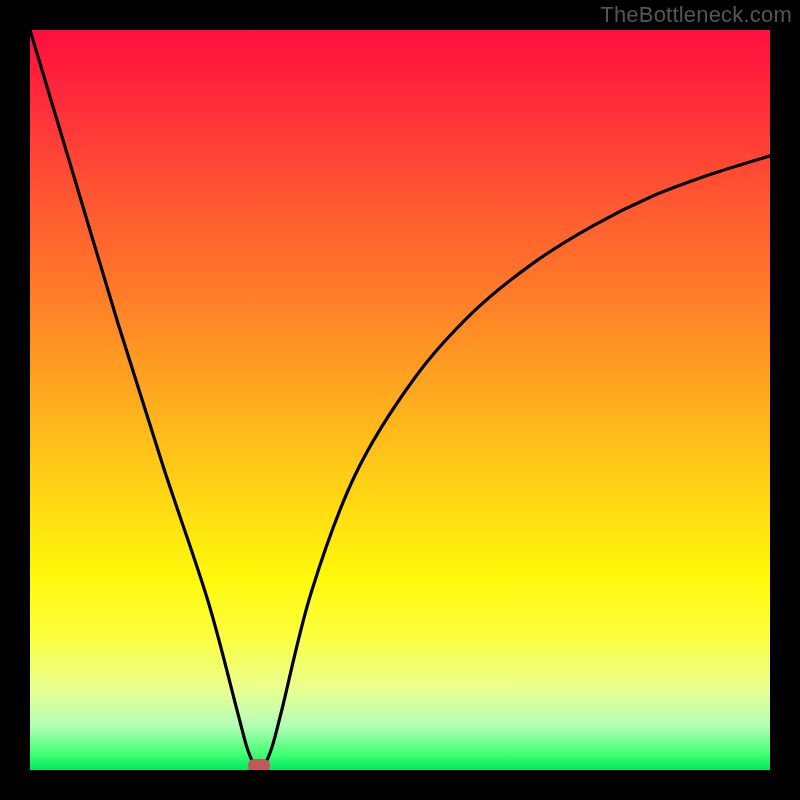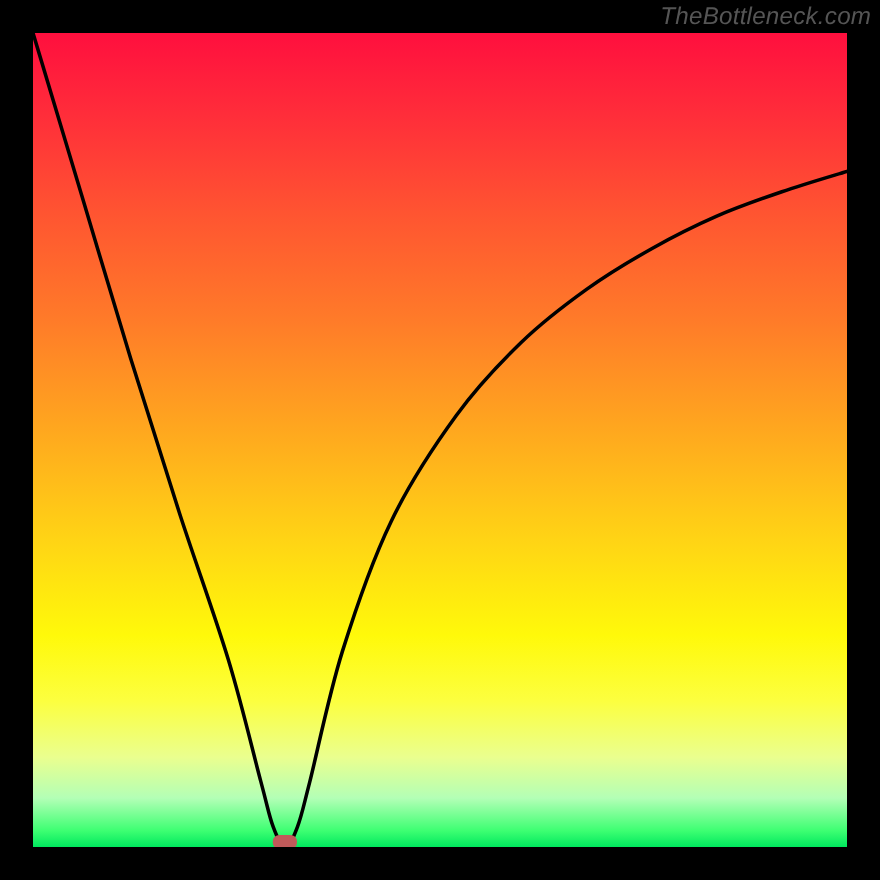--- a/index.html
+++ b/index.html
@@ -19,21 +19,20 @@
   }
   .watermark {
     position: absolute;
     top: 2px;
     right: 8px;
     color: #555;
     font-size: 22px;
     font-weight: 500;
     letter-spacing: 0.2px;
     z-index: 5;
-    font-style: italic;
   }
   .plot-area {
     position: absolute;
     left: 30px;
     top: 30px;
     width: 740px;
     height: 740px;
     overflow: hidden;
   }
   .gradient {

